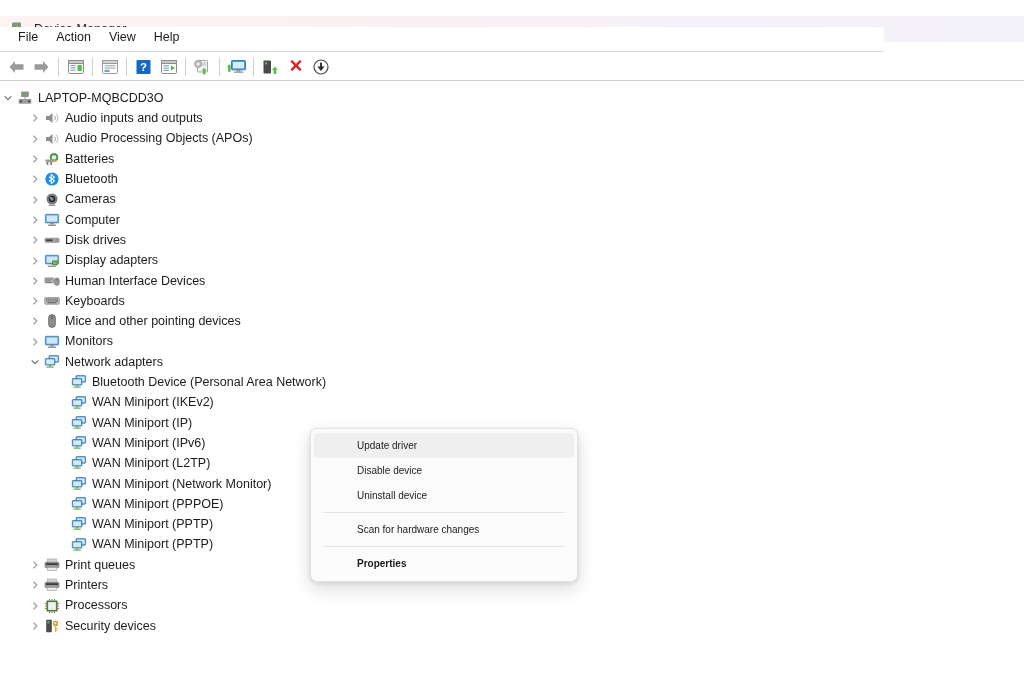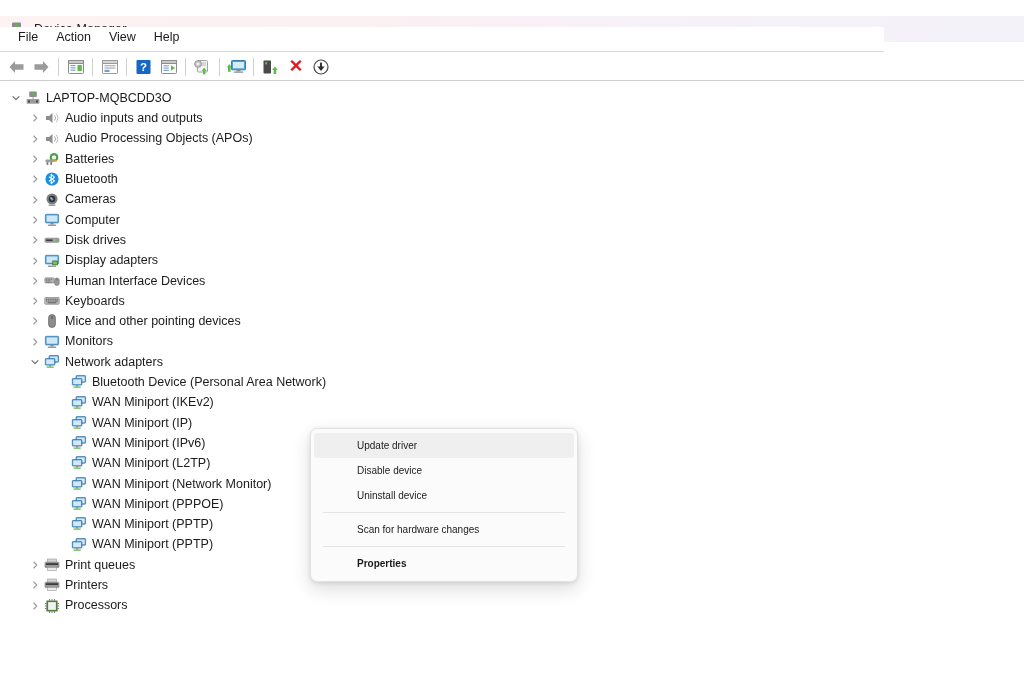--- a/index.html
+++ b/index.html
@@ -118,21 +118,21 @@
   .chev svg { display: block; }
   .icon {
     width: 17px; height: 17px;
     flex: 0 0 auto;
     display: flex; align-items: center; justify-content: center;
     position: relative;
   }
   .icon svg { display: block; }
 
   
-  .lvl0 { padding-left: 8px; }
+  .lvl0 { }
   .lvl1 { padding-left: 27px; }
   .lvl2 { padding-left: 70px; }
 
   
   .ctxmenu {
     position: absolute;
     left: 310px; top: 428px;
     width: 268px;
     background: #fbfbfb;
     border: 1px solid #e2e2e2;
@@ -741,20 +741,40 @@
           <rect x="0.9" y="7.5" width="1.7" height="1" fill="#7d7d7d"></rect>
           <rect x="0.9" y="10" width="1.7" height="1" fill="#7d7d7d"></rect>
           <rect x="13.4" y="5" width="1.7" height="1" fill="#7d7d7d"></rect>
           <rect x="13.4" y="7.5" width="1.7" height="1" fill="#7d7d7d"></rect>
           <rect x="13.4" y="10" width="1.7" height="1" fill="#7d7d7d"></rect>
         </svg>
       </span>
       <span class="label">Processors</span>
     </div>
 
+    <div class="row lvl1">
+      <span class="chev">
+        <svg width="10" height="10" viewBox="0 0 10 10">
+          <path d="M3.8 2 L6.8 5 L3.8 8" stroke="#9a9a9a" stroke-width="1.1" fill="none" stroke-linecap="round" stroke-linejoin="round"></path>
+        </svg>
+      </span>
+      <span class="icon">
+        <svg width="16" height="16" viewBox="0 0 16 16">
+          <rect x="2.2" y="1.8" width="5.6" height="12.4" rx="0.6" fill="#4a4a4a"></rect>
+          <rect x="3.3" y="3.2" width="2.2" height="2.2" fill="#5bbb4a"></rect>
+          <circle cx="11.4" cy="5.2" r="2.5" fill="#e3b githubusercontent"></circle>
+          <circle cx="11.4" cy="5.2" r="2.5" fill="#e0b33a"></circle>
+          <circle cx="11.4" cy="5.2" r="1" fill="#f7f0d0"></circle>
+          <rect x="10.8" y="7" width="1.2" height="7" fill="#e0b33a"></rect>
+          <rect x="12" y="10" width="1.9" height="1.1" fill="#e0b33a"></rect>
+          <rect x="12" y="12.1" width="1.5" height="1.1" fill="#e0b33a"></rect>
+        </svg>
+      </span>
+      <span class="label">Security devices</span>
+    </div>
 
   </div>
 
   <div class="ctxmenu">
     <div class="ctx-item hovered">Update driver</div>
     <div class="ctx-item">Disable device</div>
     <div class="ctx-item">Uninstall device</div>
     <div class="ctx-sep"></div>
     <div class="ctx-item">Scan for hardware changes</div>
     <div class="ctx-sep"></div>

